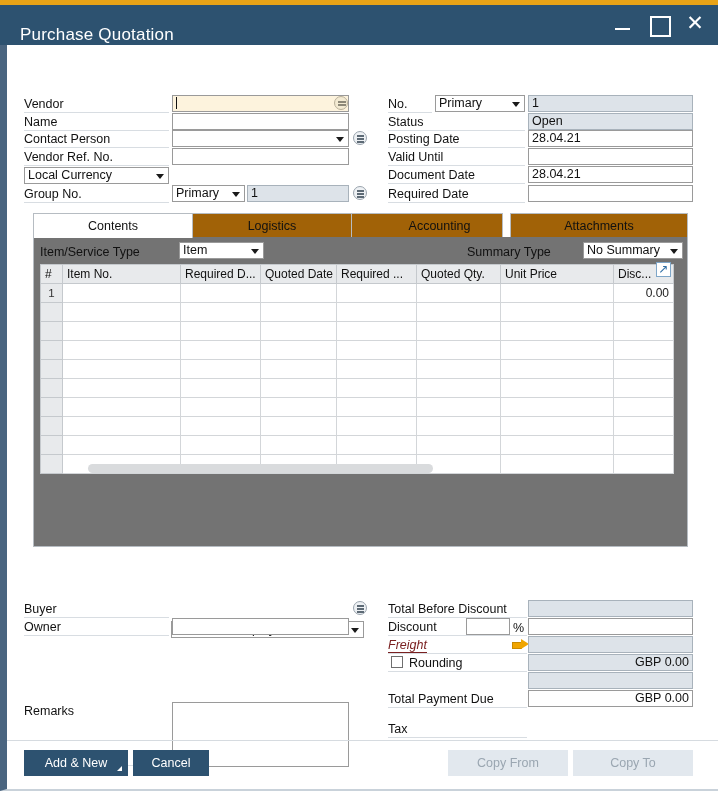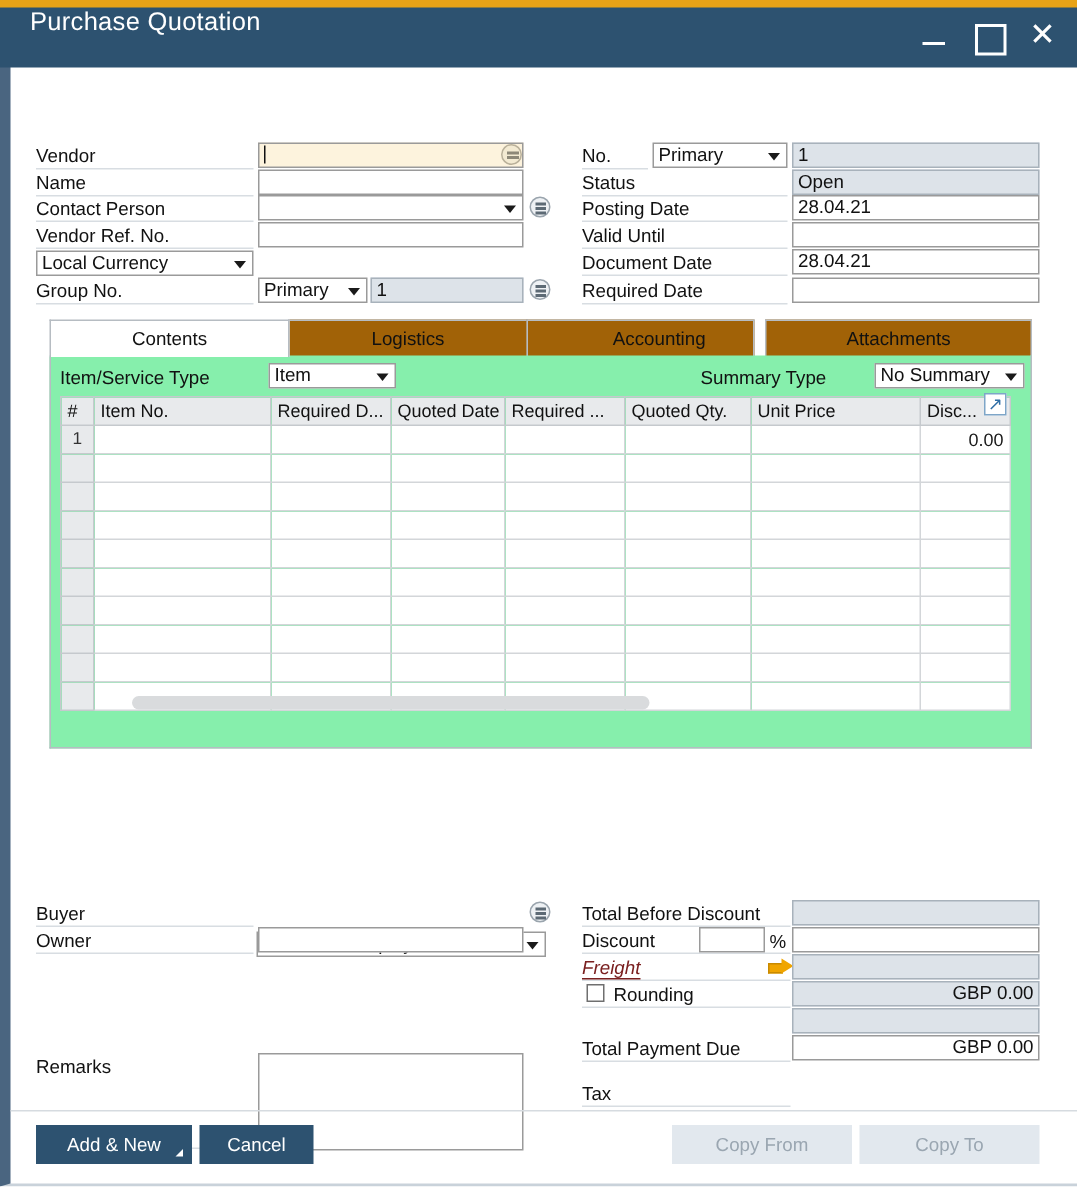--- a/index.html
+++ b/index.html
@@ -19,21 +19,21 @@
     border-left: 7px solid #4a6580;
     border-bottom: 2px solid #c9d2da;
   }
   
   #titlebar {
     position: relative;
     height: 45px;
     margin-left: -7px;
     background: #2d5270;
     border-top: 5px solid #e8a317;
-    display: flex; align-items: flex-start;
+    display: flex; align-items: flex-end;
   }
   #title-text {
     color: #ffffff;
     font-size: 17px;
     padding-left: 20px;
     letter-spacing: .2px;
     white-space: nowrap;
   }
   #win-controls {
     position: absolute; right: 12px; top: 6px;
@@ -102,22 +102,22 @@
   
   #tabstrip { position: absolute; left: 26px; top: 213px; width: 655px; height: 25px; }
   .tab {
     position: absolute; top: 0; height: 25px;
     text-align: center; font-size: 12.5px; line-height: 24px;
     border: 1px solid #b6bcc2; border-bottom: none;
     background: #a16207; color: #111;
   }
   .tab.active { background: #ffffff; border-color: #b6bcc2; z-index: 3; }
   #tabpanel {
-    position: absolute; left: 26px; top: 237px; width: 655px; height: 262px;
-    background: #86efac; border: 1px solid #b6bcc2; border-top: none;
+    position: absolute; left: 26px; top: 237px; width: 655px; height: 310px;
+    background: #737373; border: 1px solid #b6bcc2; border-top: none;
   }
   
   #grid { position: absolute; left: 6px; top: 27px; width: 633px; }
   table.gridtbl { border-collapse: collapse; width: 633px; table-layout: fixed; }
   table.gridtbl th {
     background: #e8eaec; border: 1px solid #c5c9cd;
     font-weight: normal; font-size: 12px; text-align: left;
     padding: 1px 4px; height: 19px; color: #111; white-space: nowrap; overflow: hidden;
   }
   table.gridtbl td {

